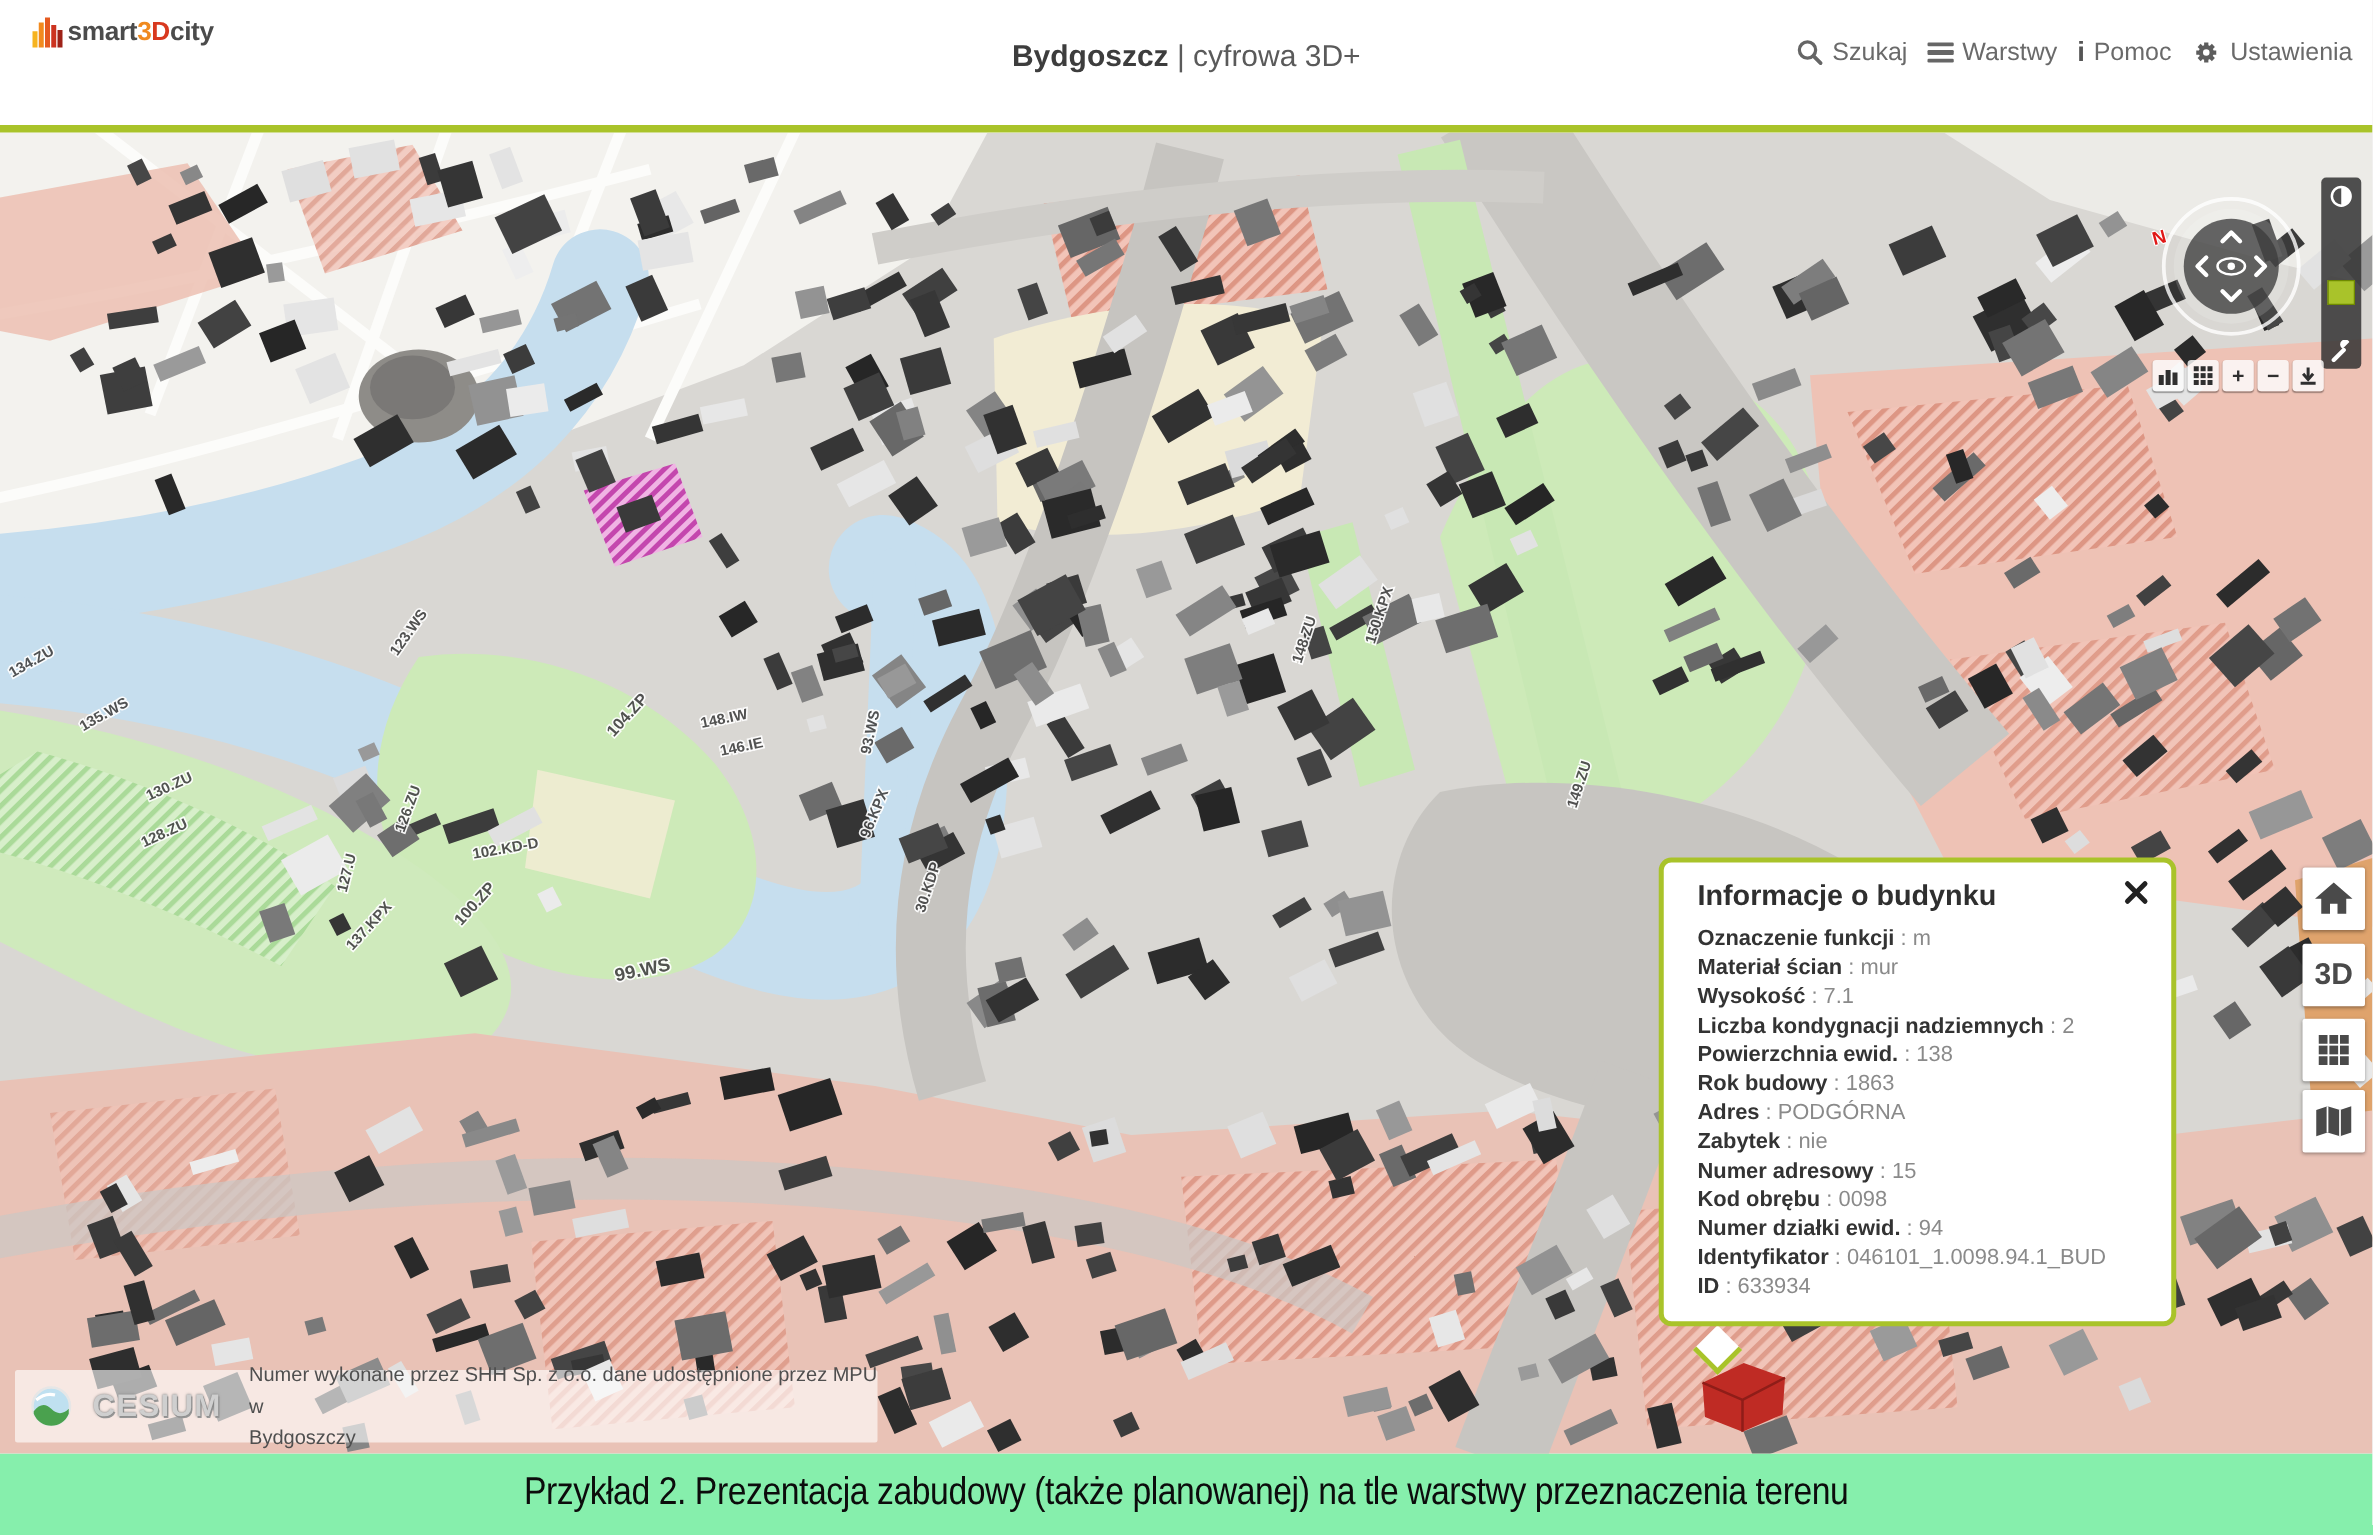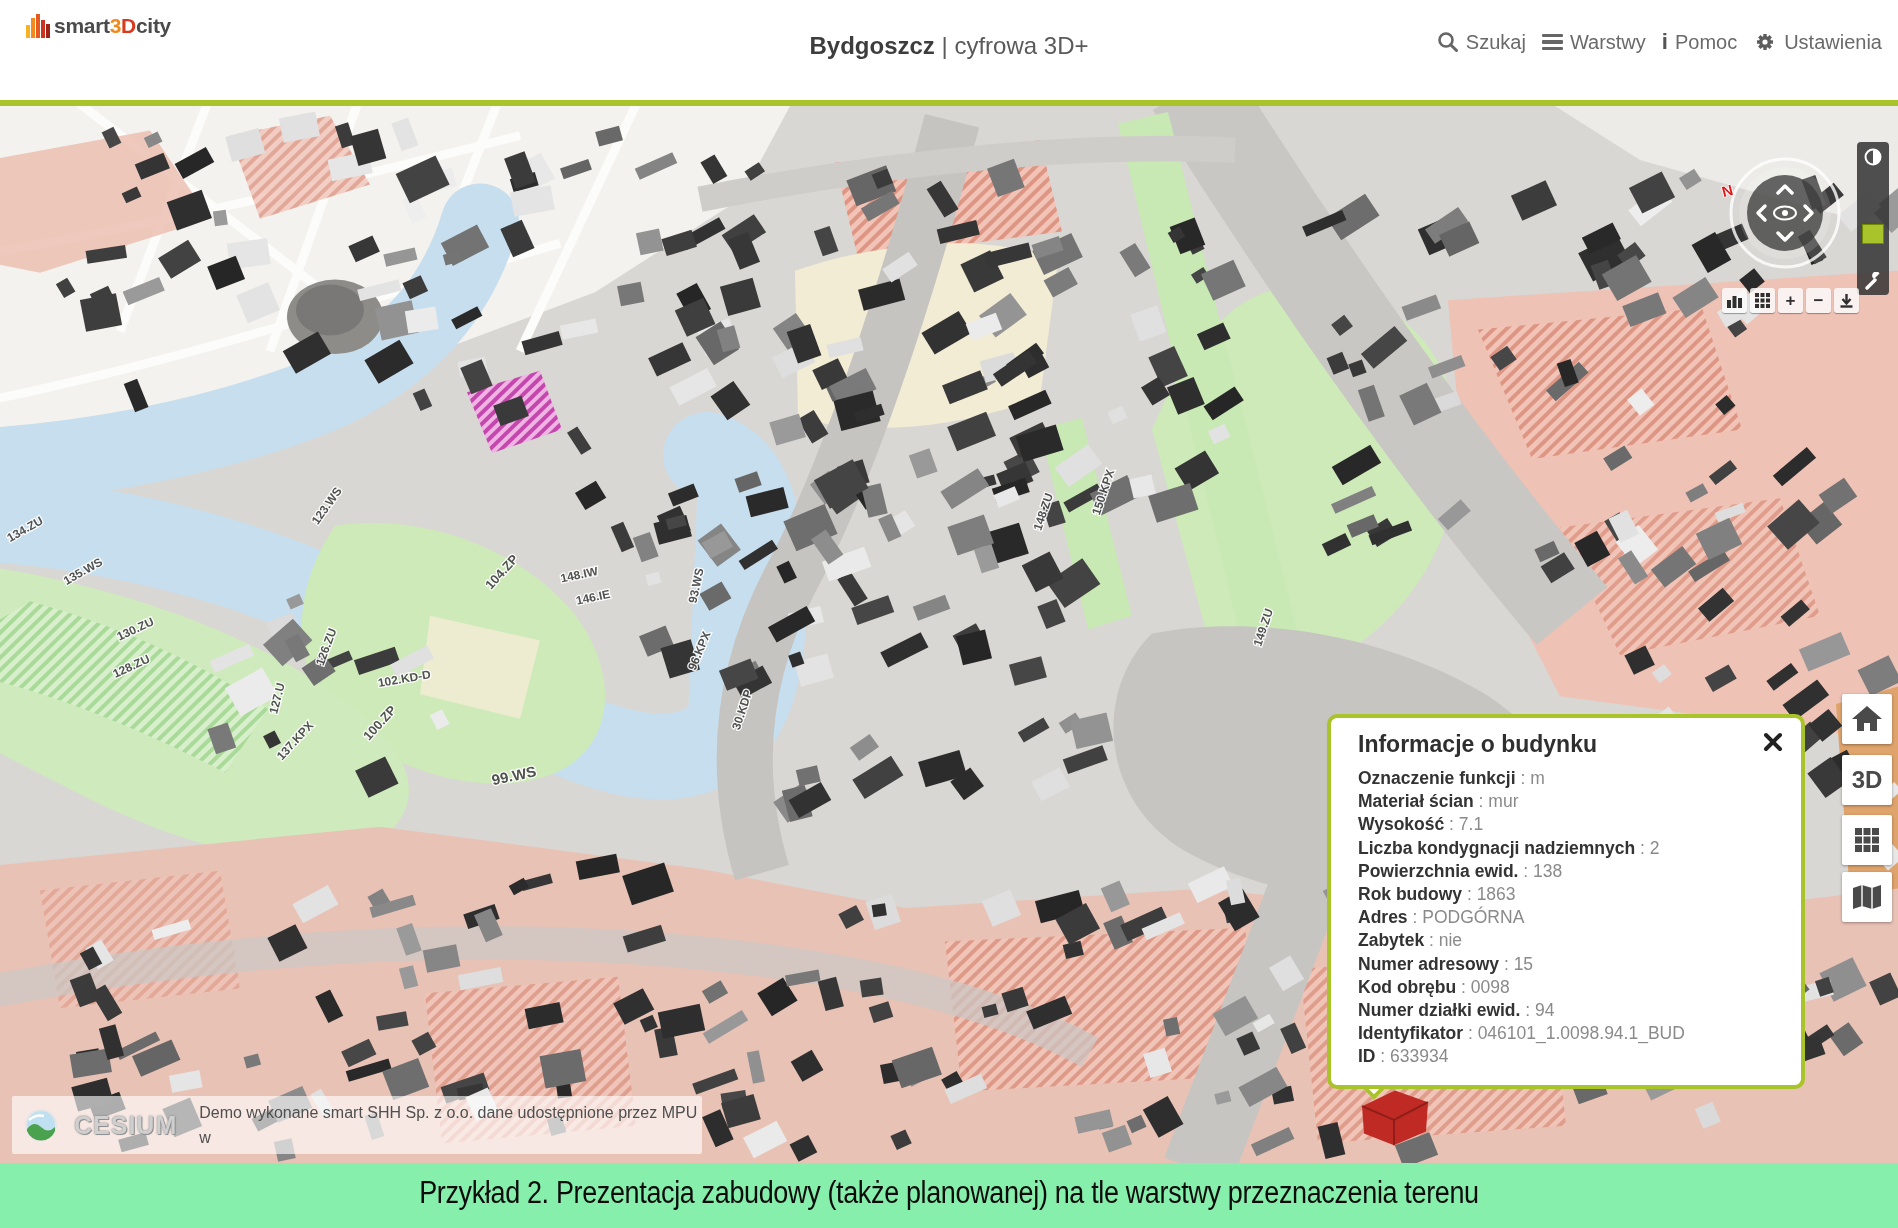--- a/index.html
+++ b/index.html
@@ -43,21 +43,21 @@
   .mt-btn{width:25px;height:25px;border-radius:3px;background:rgba(252,252,252,.82);
        box-shadow:0 1px 1px rgba(0,0,0,.35);display:flex;align-items:center;justify-content:center;
        font-weight:bold;font-size:17px;color:#2f2f2f;cursor:pointer}
 
   
   .side-btn{position:absolute;left:1842px;width:50px;height:50px;background:#fff;border-radius:2px;
        box-shadow:0 1px 3px rgba(0,0,0,.35);display:flex;align-items:center;justify-content:center;
        z-index:20;cursor:pointer;color:#4a4a4a;font-weight:bold;font-size:24px}
 
   
-  .popup{position:absolute;left:1327px;top:714px;width:478px;height:375px;background:#fff;
+  .popup{position:absolute;left:1327px;top:686px;width:414px;height:375px;background:#fff;
        border:4px solid var(--accent);border-radius:10px;z-index:30;padding:13px 24px 24px 27px}
   .popup-tail{position:absolute;left:1360px;top:1066px;width:28px;height:28px;background:#fff;
        border-right:4px solid var(--accent);border-bottom:4px solid var(--accent);
        transform:rotate(45deg);z-index:29}
   .popup-title{font-size:23px;font-weight:bold;color:#2f2f2f;margin-bottom:9px}
   .info-row{font-size:17.5px;line-height:23.2px;white-space:nowrap}
   .info-label{font-weight:bold;color:#333}
   .info-sep{color:#8a8a8a}
   .info-value{color:#8a8a8a}
   .popup-close{position:absolute;right:18px;top:14px;cursor:pointer}
@@ -793,21 +793,22 @@
   <div class="attribution">
     <div class="cesium-logo">
       <svg width="34" height="34">
         <circle cx="17" cy="17" r="15" fill="#bfe0f0" stroke="#e6e6e6" stroke-width="2"></circle>
         <path d="M3,21 Q10,12 17,19 Q24,26 31,19 L31,23 A15,15 0 0 1 3,23 Z" fill="#4aa14e"></path>
         <path d="M5,12 Q12,6 20,8" stroke="#fff" stroke-width="2.5" fill="none"></path>
       </svg>
       <span class="cesium-word">CESIUM</span>
     </div>
     <div class="attr-text">
-      <div>Demo wykonane smart SHH Sp. z o.o. dane udostępnione przez MPU w</div>
+      <div>Numer wykonane przez SHH Sp. z o.o. dane udostępnione przez MPU w</div>
+      <div>Bydgoszczy</div>
     </div>
   </div>
 
   <div class="caption-bar">
     <div class="caption">Przykład 2. Prezentacja zabudowy (także planowanej) na tle warstwy przeznaczenia terenu</div>
   </div>
 
 </div>
 
 </body></html>

